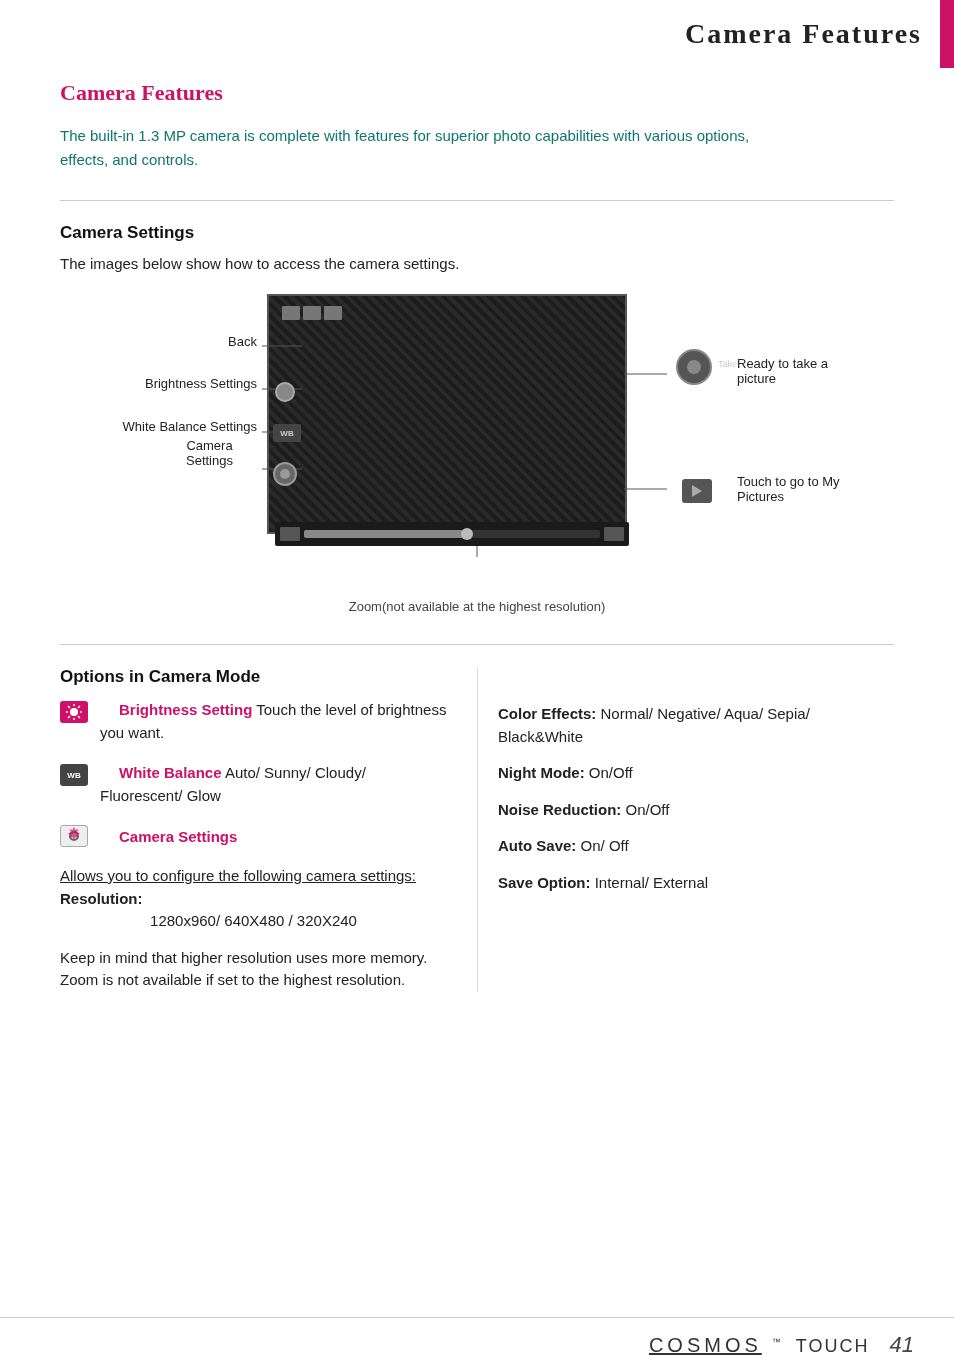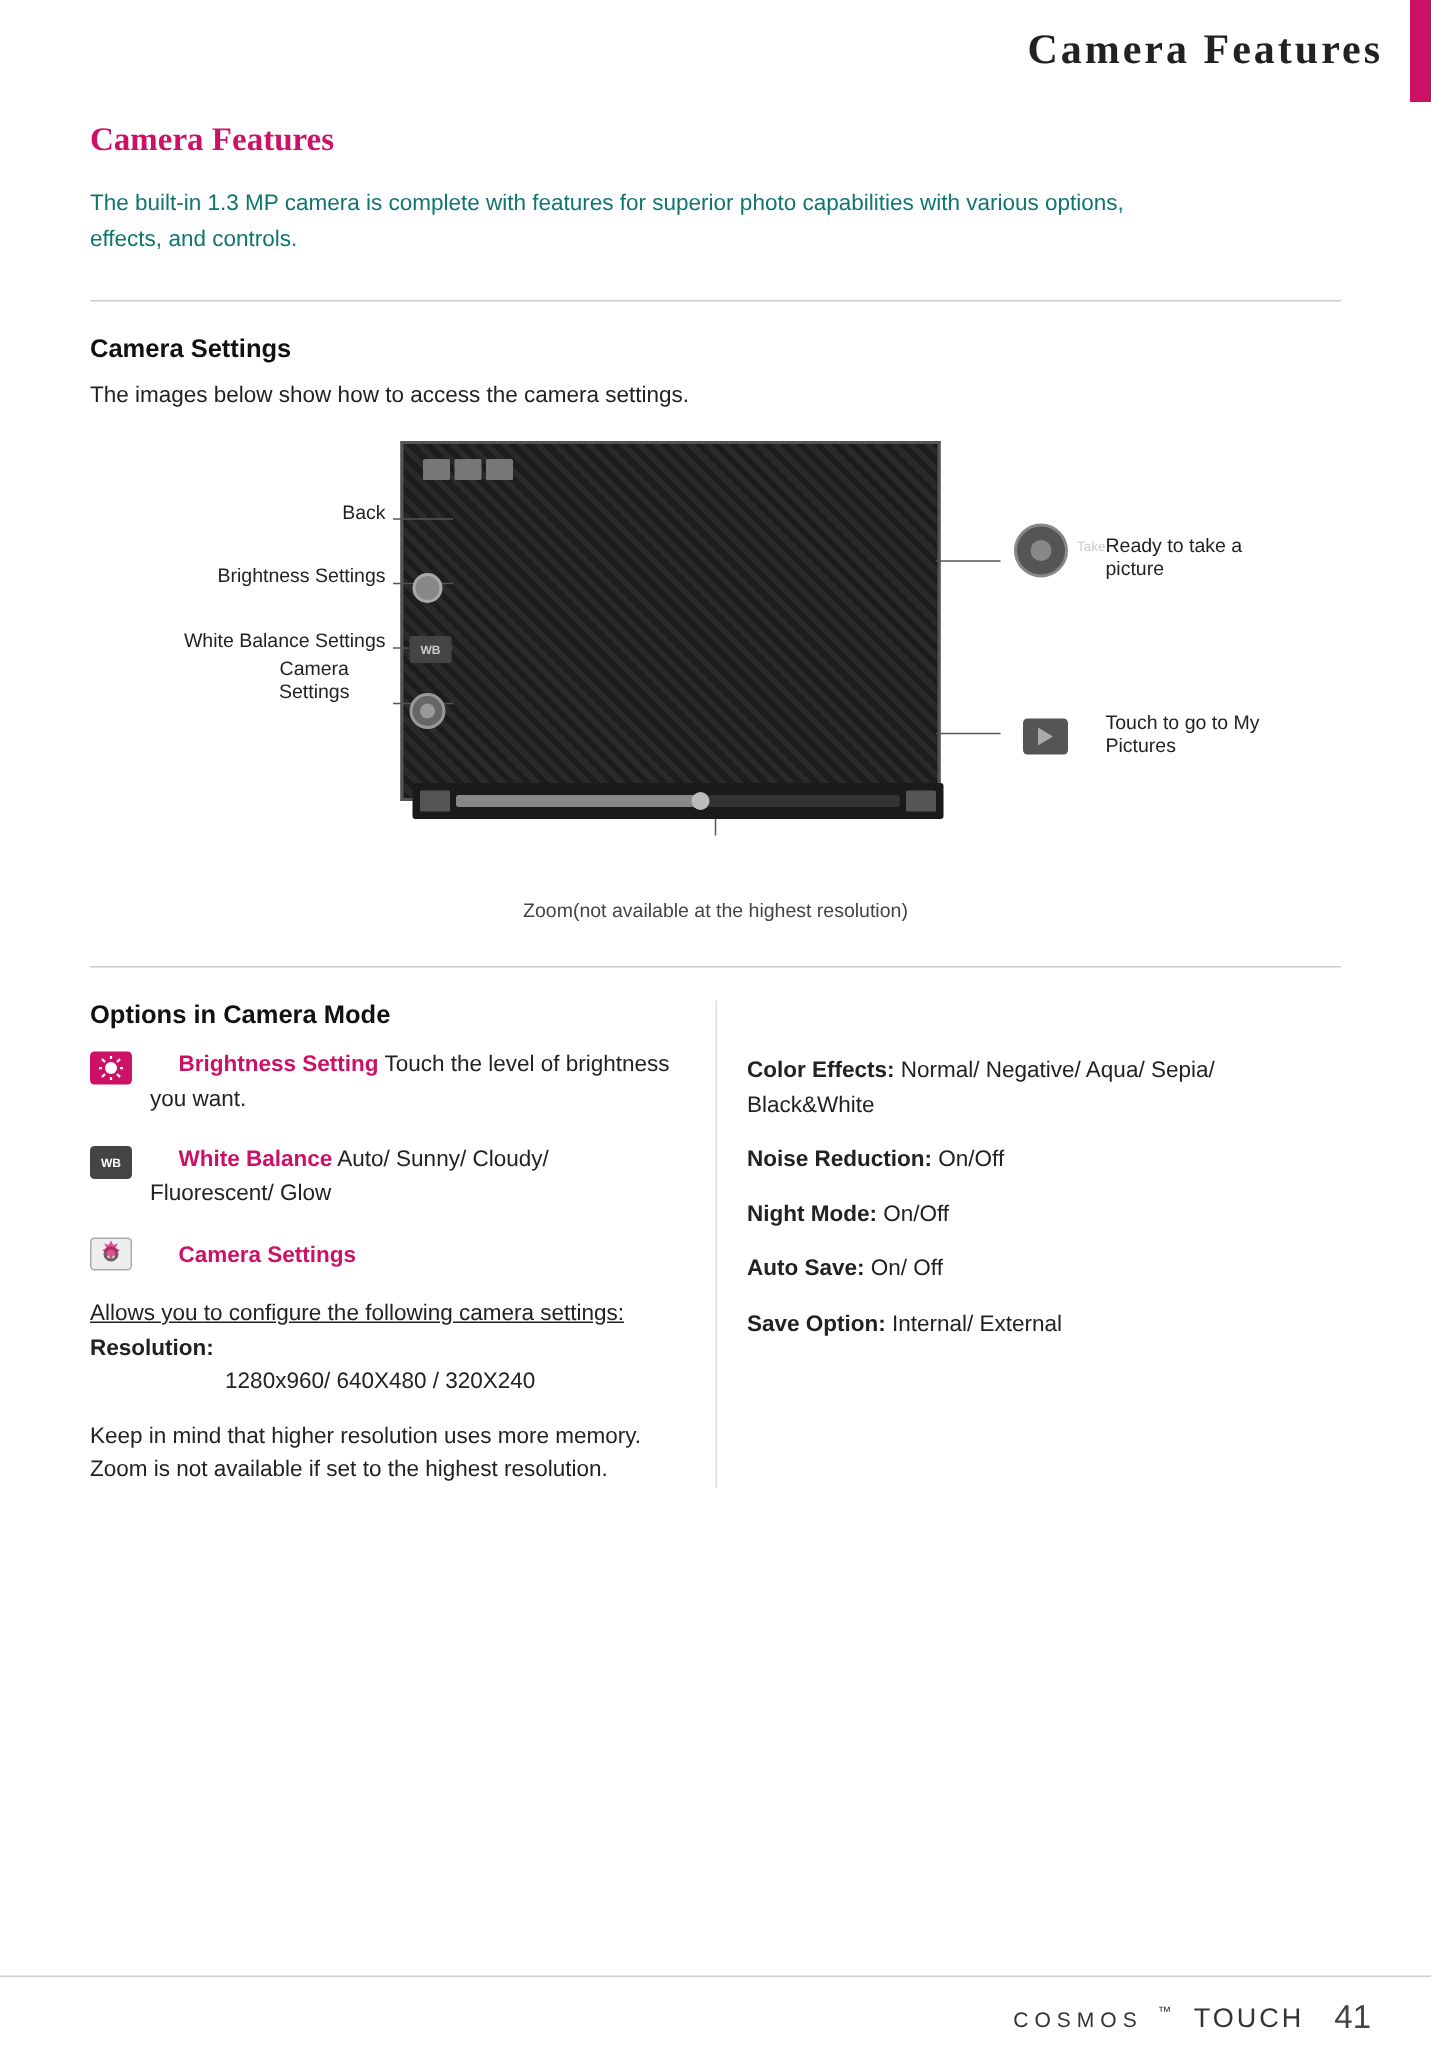--- a/index.html
+++ b/index.html
@@ -401,26 +401,26 @@
       <div style="margin-top:36px;">
 
 
         <div class="right-option">
           <span class="option-heading">Color Effects:</span>
           <span class="option-text"> Normal/ Negative/ Aqua/ Sepia/ Black&amp;White</span>
         </div>
 
 
         <div class="right-option">
+          <span class="option-heading">Night Mode:</span>
+          <span class="option-text"> On/Off</span>
+        </div>
+
+        <div class="right-option">
           <span class="option-heading">Noise Reduction:</span>
-          <span class="option-text"> On/Off</span>
-        </div>
-
-        <div class="right-option">
-          <span class="option-heading">Night Mode:</span>
           <span class="option-text"> On/Off</span>
         </div>
 
         <div class="right-option">
           <span class="option-heading">Auto Save:</span>
           <span class="option-text"> On/ Off</span>
         </div>
 
         <div class="right-option">
           <span class="option-heading">Save Option:</span>
@@ -429,18 +429,18 @@
 
       </div>
     </div>
 
   </div>
 
 </div>
 
 <div class="page-footer">
   <span class="footer-brand">
-    <span style="letter-spacing:4px;font-size:14px;font-family:Arial,sans-serif;text-transform:uppercase;">COSMOS</span>
+    <span style="letter-spacing:4px;font-size:20px;font-family:Arial,sans-serif;text-transform:uppercase;text-decoration:underline;">COSMOS</span>
     <sup style="font-size:9px;vertical-align:super;margin-left:2px;">™</sup>
     <span style="font-size:18px;margin-left:4px;letter-spacing:2px;">TOUCH</span>
   </span>
-  <span class="footer-page-num" style="margin-left:20px;">41</span>
+  <span class="footer-page-num" style="margin-left:20px;font-style:italic;">41</span>
 </div>
 
 </body></html>

